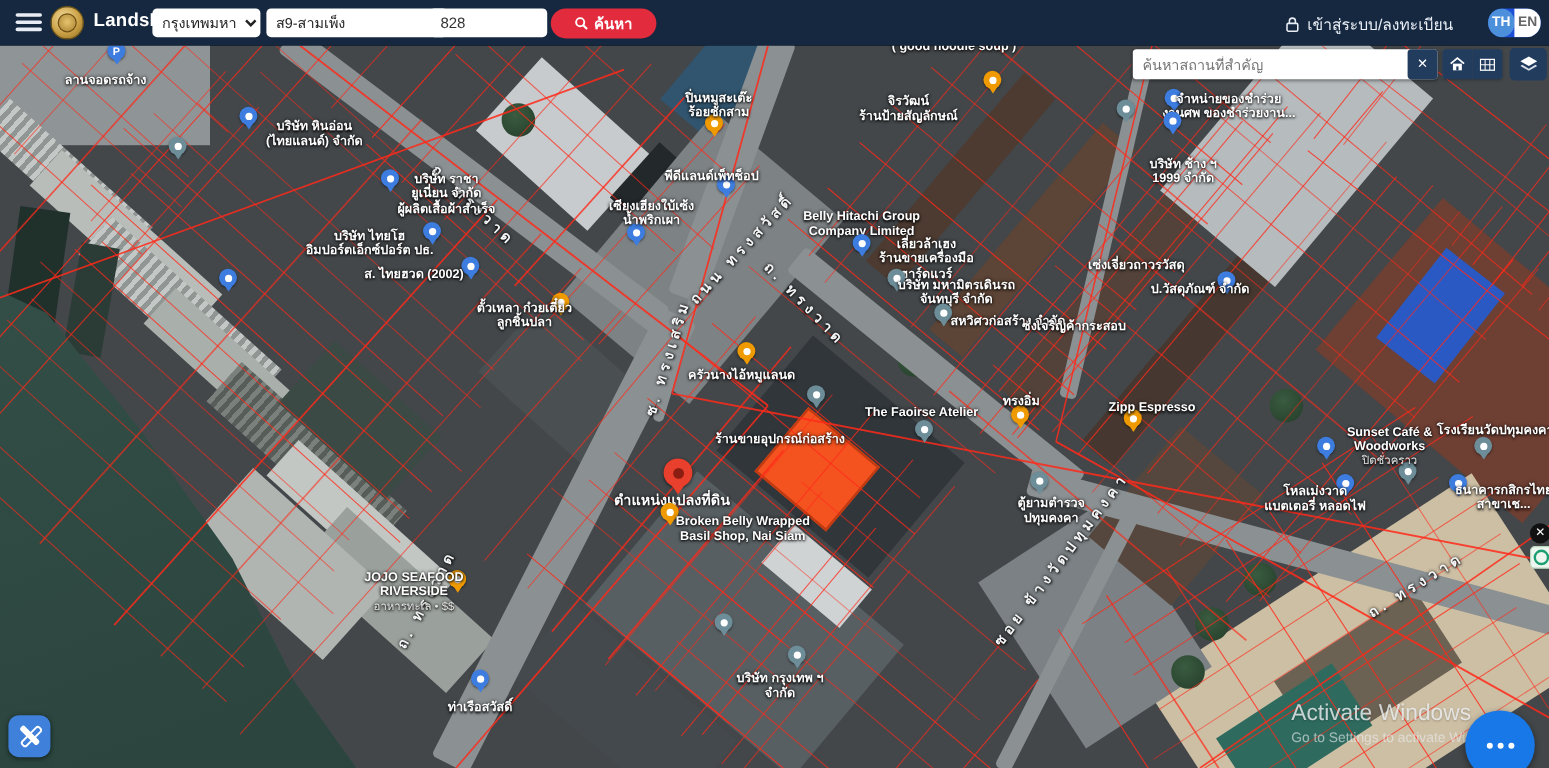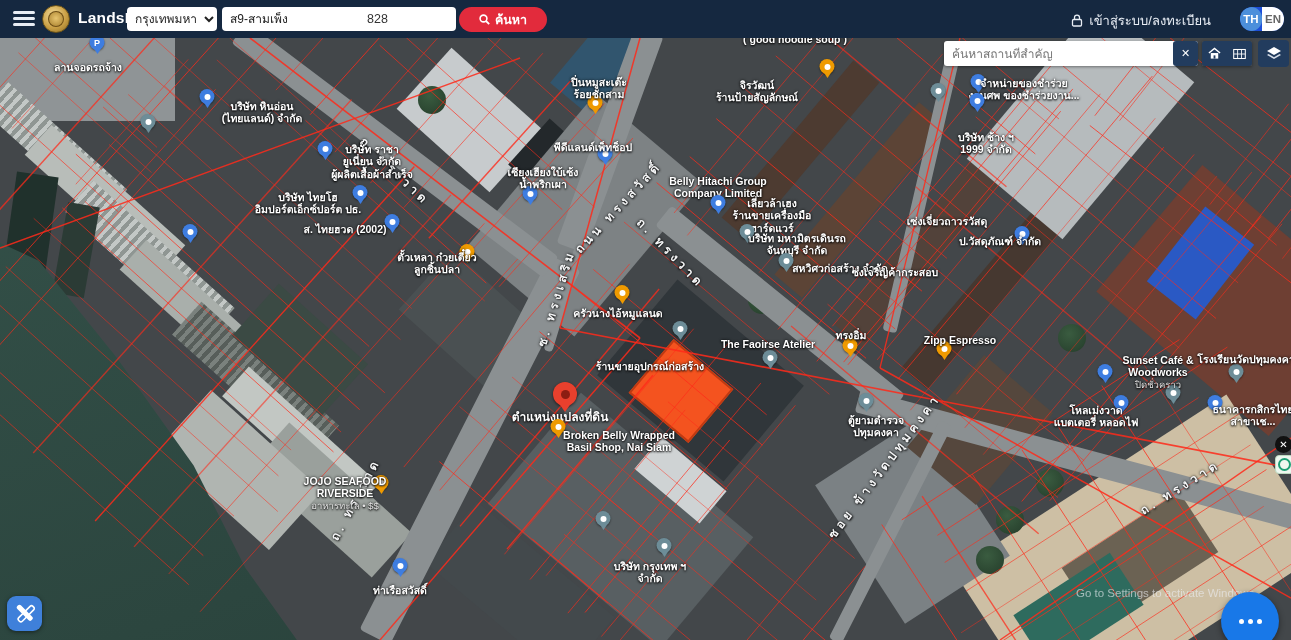--- a/index.html
+++ b/index.html
@@ -172,20 +172,21 @@
     <i></i>
       <i></i>
       <i></i>
   </button>
   <button class="edge-close">✕</button>
   <div class="edge-green">
       <i></i>
     </div>
 
   <div class="watermark">
+    <div class="l1">Activate Windows</div>
     <div class="l2">Go to Settings to activate Windows.</div>
   </div>
 <div class="blk cars" style="left: -35px; top: -12.5px; width: 210px; height: 95px; transform: rotate(0deg); background: rgb(143, 148, 150);"></div>
     <div class="blk ribbed-light" style="left: -25px; top: 93px; width: 160px; height: 38px; transform: rotate(42deg);"></div>
     <div class="blk" style="left: 15px; top: 142px; width: 180px; height: 40px; transform: rotate(42deg); background: rgb(184, 189, 185);"></div>
     <div class="blk ribbed-light" style="left: 55px; top: 201px; width: 190px; height: 42px; transform: rotate(42deg);"></div>
     <div class="blk" style="left: 107.5px; top: 262px; width: 195px; height: 40px; transform: rotate(42deg); background: rgb(169, 175, 171);"></div>
     <div class="blk ribbed-dark" style="left: 162.5px; top: 320px; width: 185px; height: 44px; transform: rotate(42deg);"></div>
     <div class="blk" style="left: 212.5px; top: 382px; width: 175px; height: 40px; transform: rotate(42deg); background: rgb(194, 199, 195);"></div>
     <div class="blk" style="left: 247.5px; top: 432px; width: 165px; height: 60px; transform: rotate(42deg); background: rgb(154, 160, 156);"></div>

